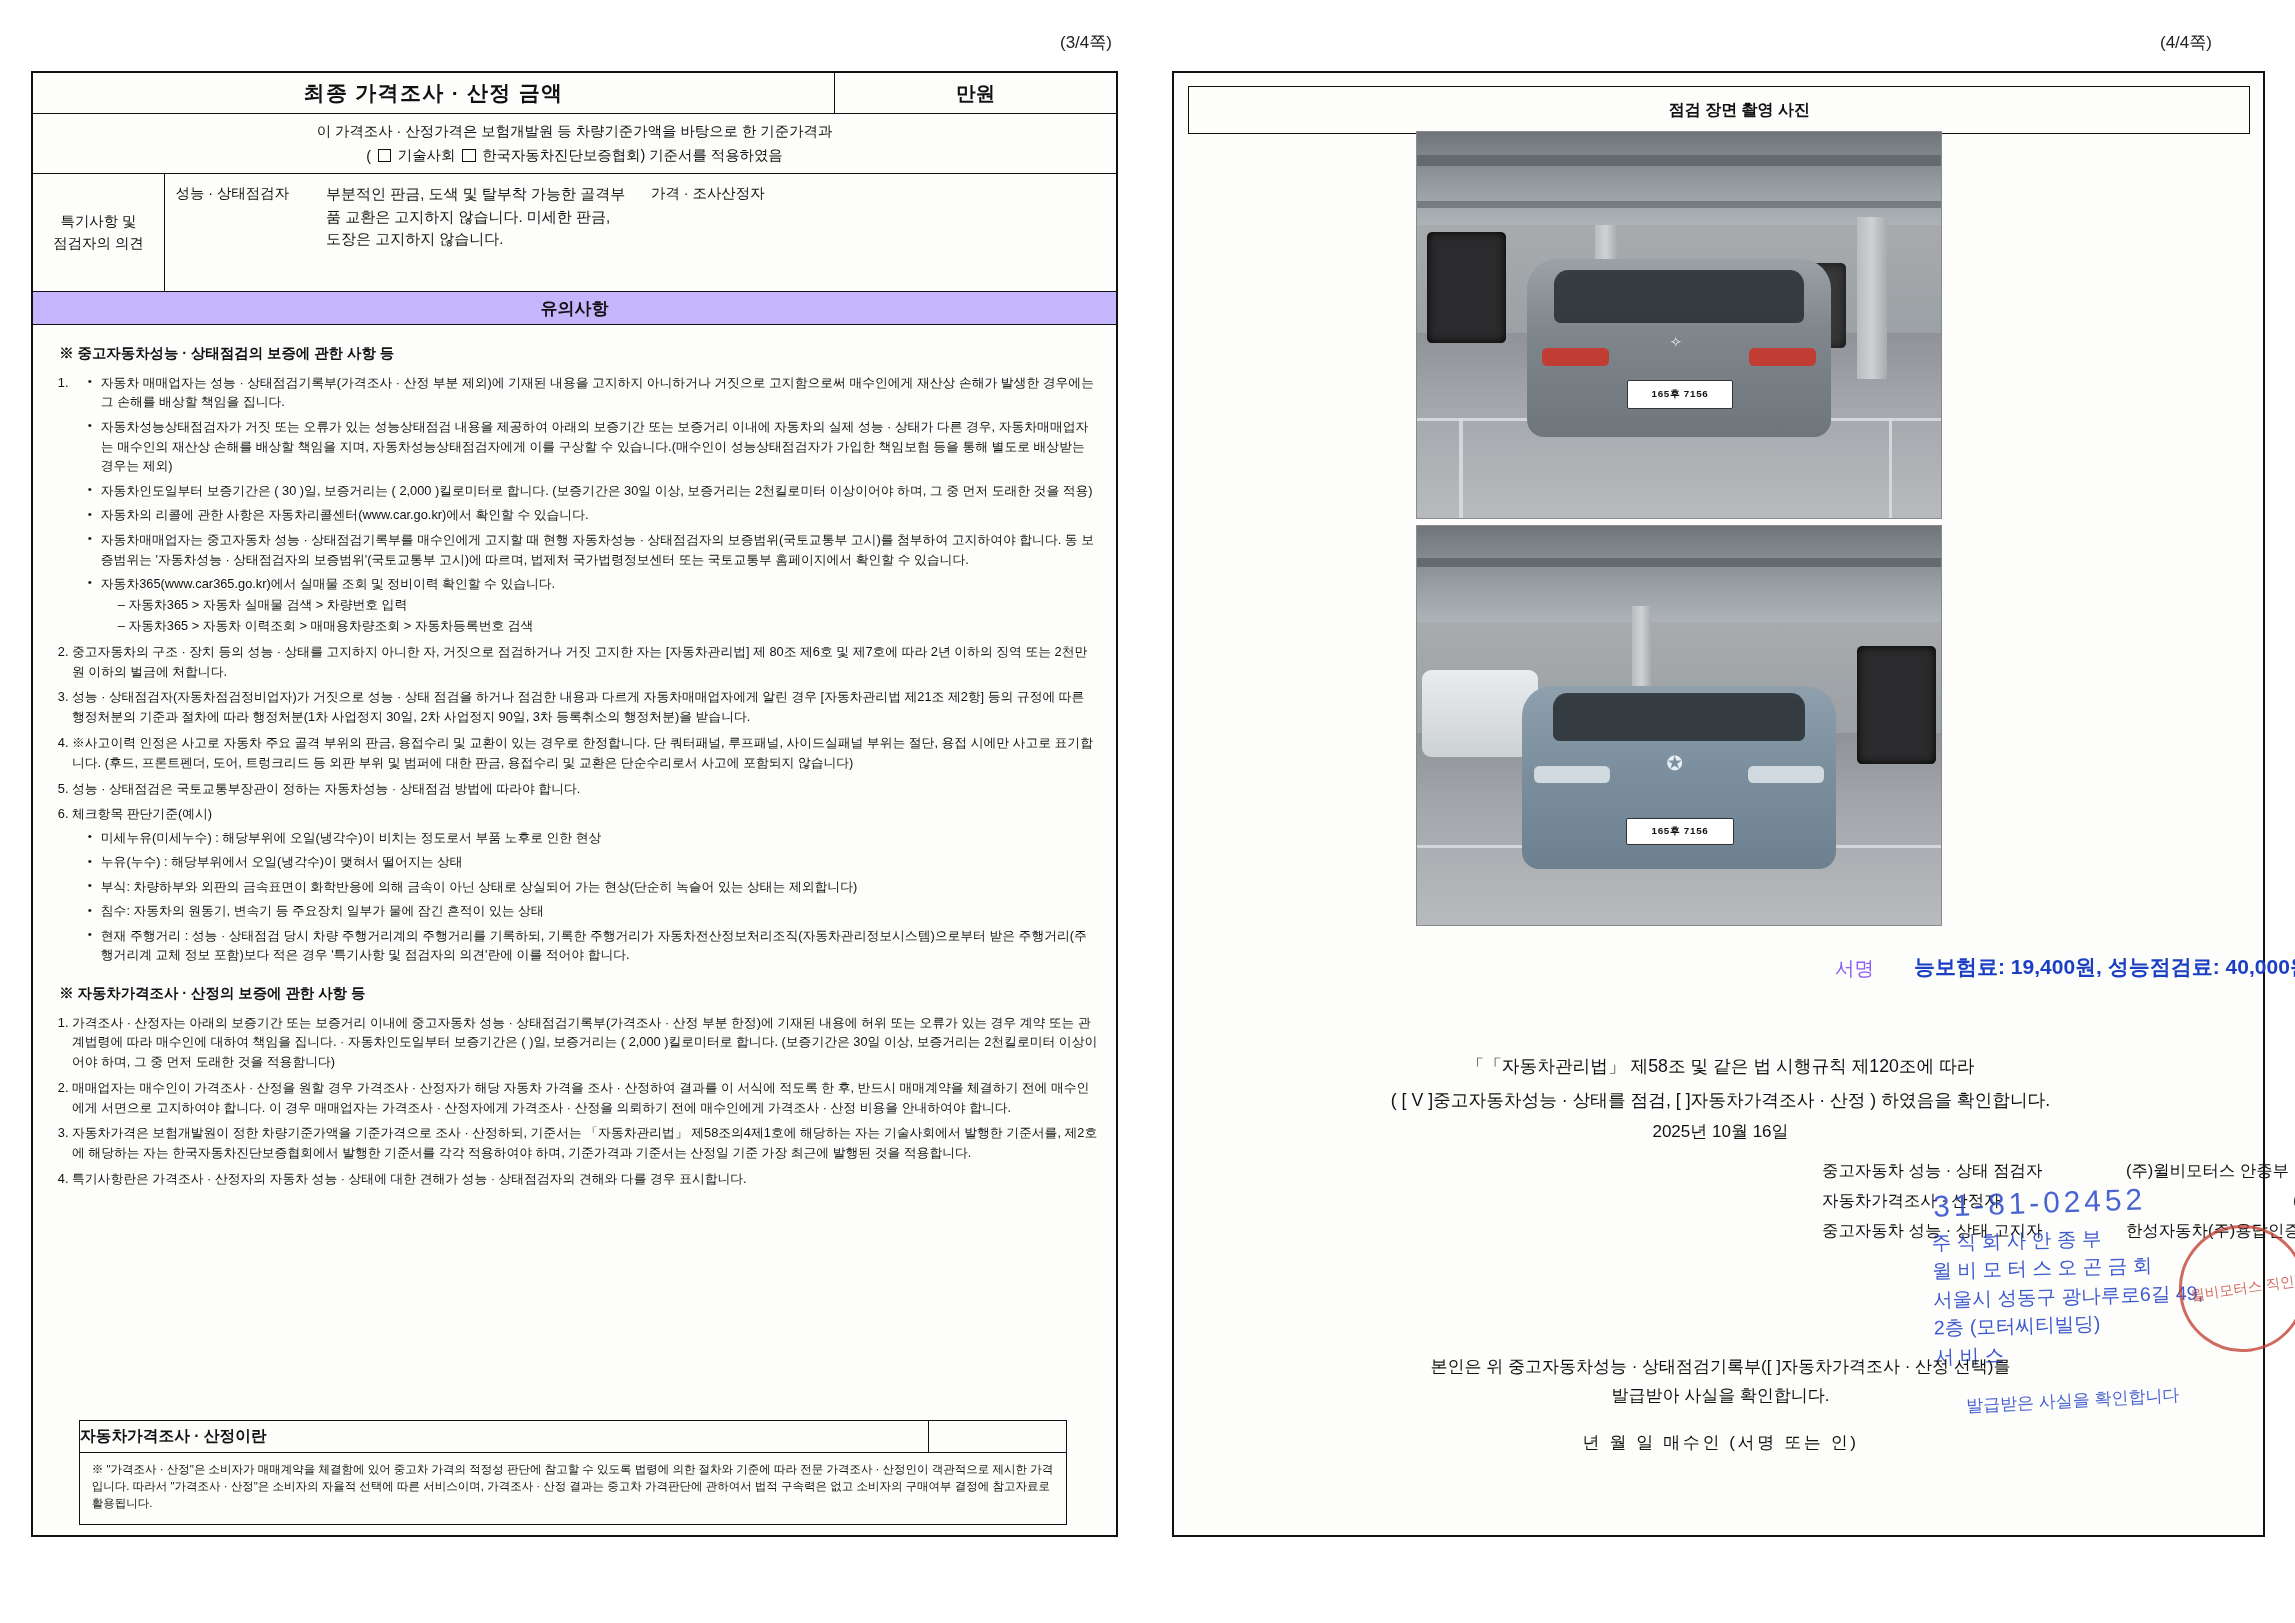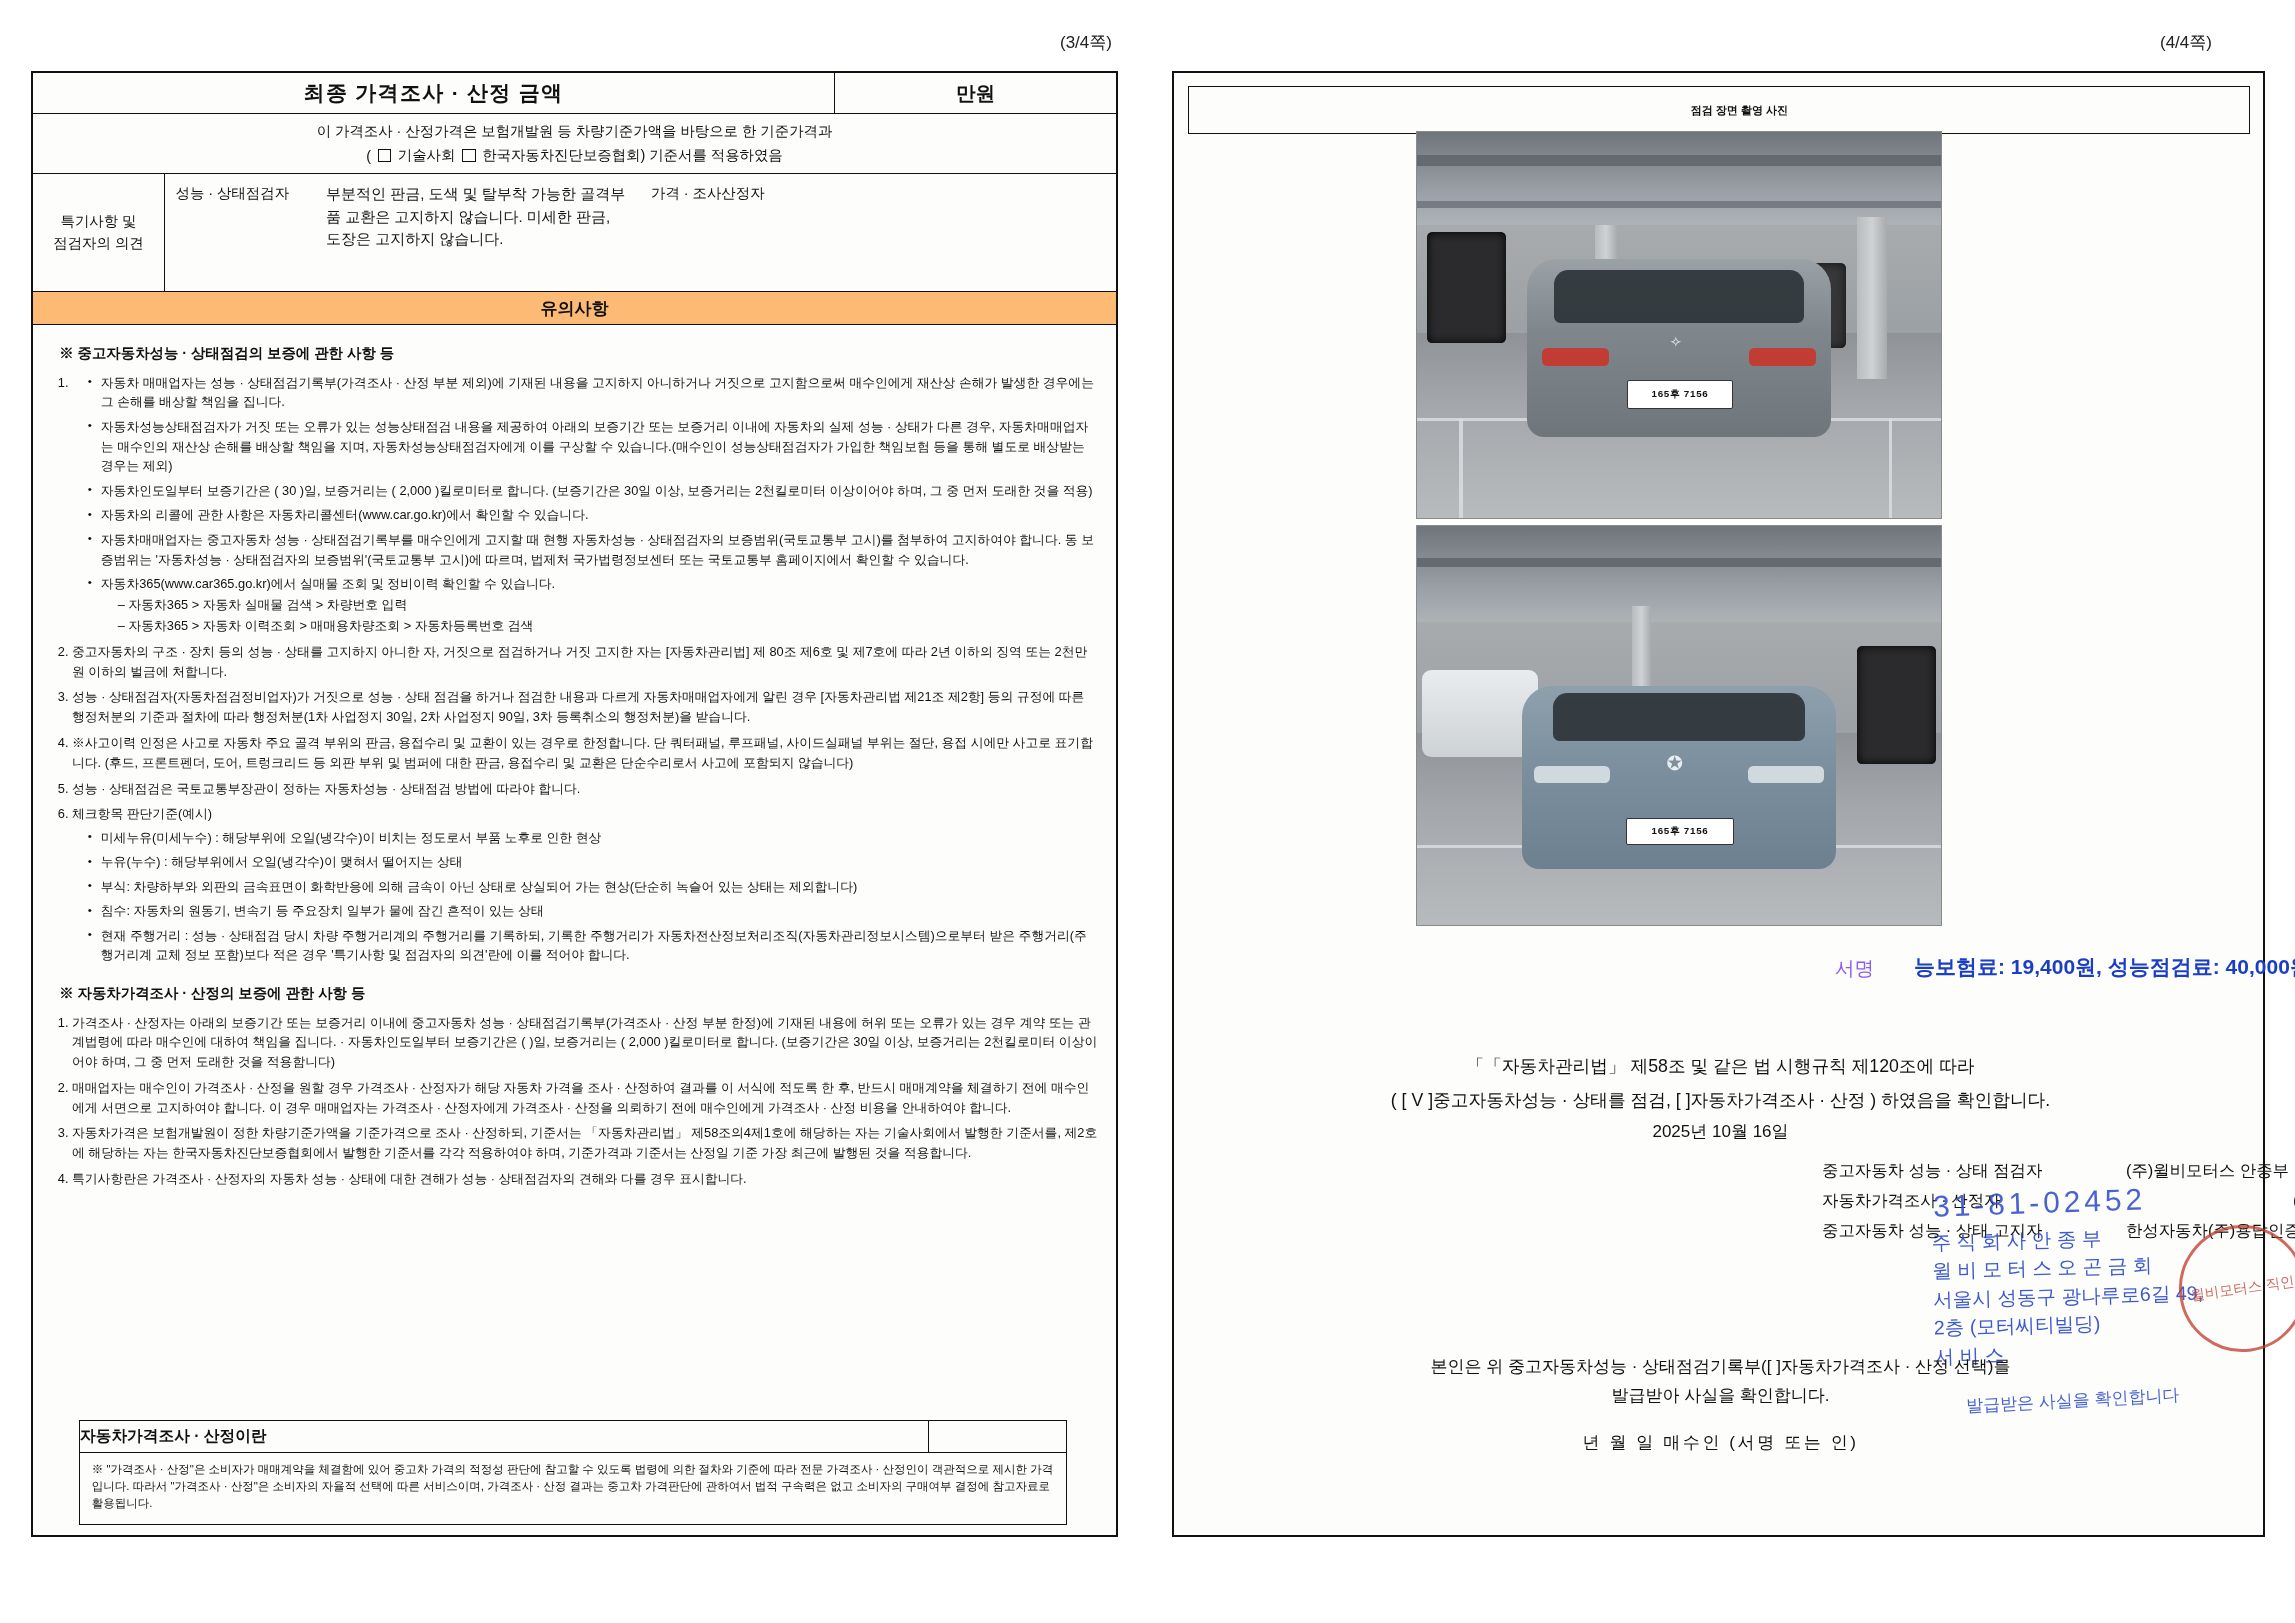--- a/index.html
+++ b/index.html
@@ -86,21 +86,21 @@
   .sn-row { display: flex; flex: 1; }
   .sn-row + .sn-row { border-top: 0; }
   .sn-key {
     width: 144px; font-size: 14.4px; padding: 9.2px 6.5px 0 10.5px; line-height: 1.4;
   }
   .sn-val { flex: 1; font-size: 15px; padding: 9.2px 13px 0 0; line-height: 1.5; }
 
   #caution-header {
     left: 0; top: 219px; width: 100%; height: 33px;
     border-bottom: 1.3px solid #111;
-    background: #fdba74;
+    background: #c4b5fd;
     display: flex; align-items: center; justify-content: center;
     font-size: 17px; font-weight: bold;
   }
 
   #caution-body {
     left: 0; top: 251px; width: 100%; height: 1080px;
     padding: 14.4px 17px 0 17px;
     font-size: 12.8px; line-height: 1.55;
   }
   .sec-head { font-size: 14.4px; font-weight: bold; margin: 3.9px 0 7.9px 9.2px; }
@@ -139,21 +139,21 @@
     width: 1093px;
     height: 1466px;
     border: 2px solid #111;
     background: #fdfdfb;
     box-sizing: border-box;
   }
   #photo-header {
     position: absolute; left: 14.4px; top: 13px; width: 1062px; height: 48px;
     border: 1.3px solid #111; box-sizing: border-box;
     display: flex; align-items: center; justify-content: center;
-    font-size: 11px; font-weight: bold; padding-left: 40px;
+    font-size: 16px; font-weight: bold; padding-left: 40px;
   }
 
   
   .photo {
     position: absolute;
     overflow: hidden;
     border: 0.7px solid #8a8a8a;
   }
   #photo-top { left: 242px; top: 58px; width: 524px; height: 386px; }
   #photo-bottom { left: 242px; top: 452px; width: 524px; height: 399px; }

